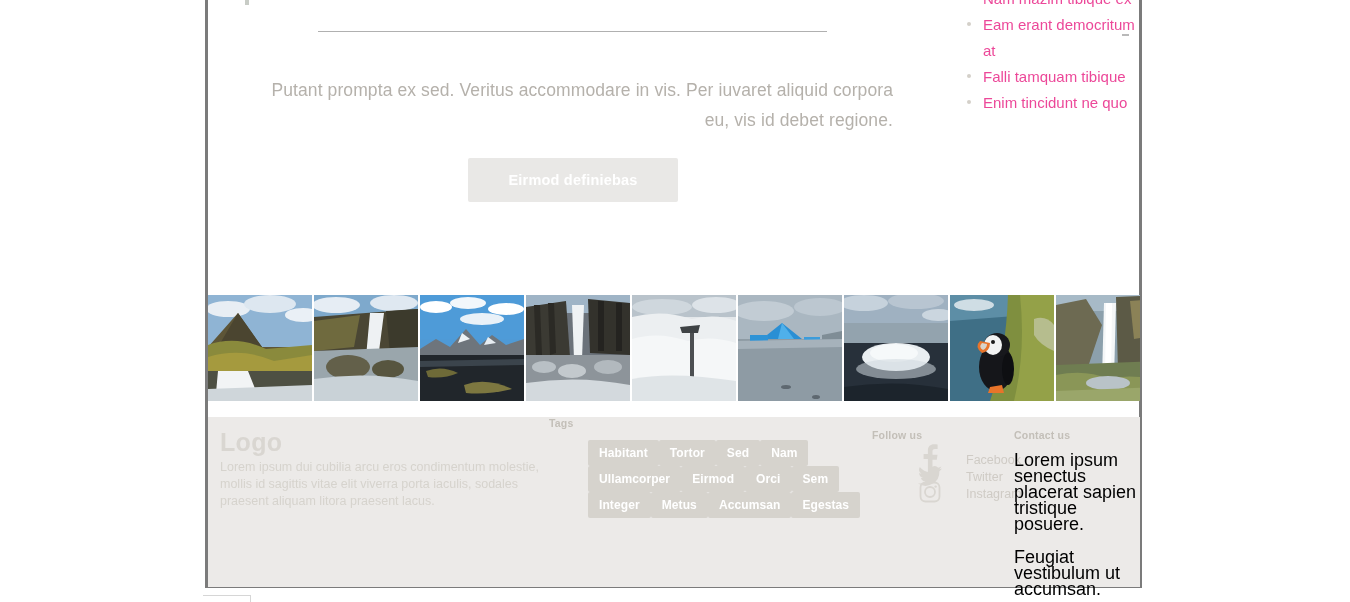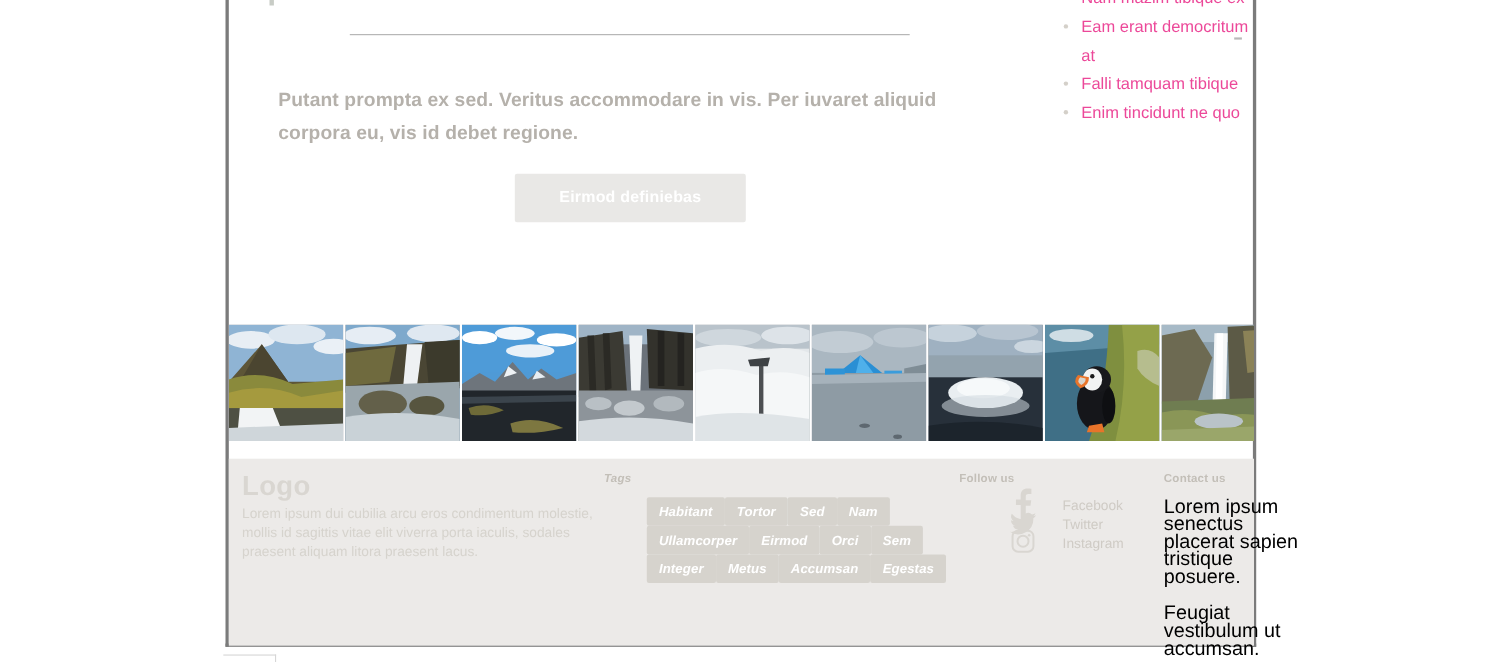--- a/index.html
+++ b/index.html
@@ -35,23 +35,23 @@
   
   .intro{
     position:absolute;left:208px;top:0px;width:728px;height:290px;
   }
   .intro-rule{
     position:absolute;left:110px;top:31px;width:509px;height:0;
     border-top:1px solid #b0b0b0;
   }
   .intro-text{
     position:absolute;left:45px;top:57px;width:640px;
-    text-align:left;
+    text-align:right;
     font-size:17.5px;line-height:30px;color:#b5b1ab;
-    font-weight:700;letter-spacing:.1px;
+    font-weight:400;letter-spacing:.1px;
   }
   .cta-wrap{
     position:absolute;left:45px;top:158px;width:640px;text-align:center;
   }
   .cta-btn{
     display:inline-block;background:#e9e8e6;color:#ffffff;
     border:0;border-radius:2px;
     padding:14px 40px;font-size:14.5px;font-weight:bold;
     font-family:"Liberation Sans",sans-serif;
     letter-spacing:.2px;cursor:pointer;
@@ -102,21 +102,21 @@
   }
   .f-copy{
     font-size:12.5px;line-height:17px;color:#c9c5bf;margin:17px 0 0 0;
   }
 
   .f-heading{
     font-size:10.5px;font-weight:bold;color:#c3bfb8;
     letter-spacing:.2px;margin:0 0 11px 0;
   }
 
-  .f-tags{left:341px;top:12px;width:330px;font-style:italic;}
+  .f-tags{left:341px;top:0;width:330px;}
   .tag-list{display:flex;flex-wrap:wrap;gap:0;width:300px;margin-left:39px;}
   .tag{
     display:inline-block;background:#d6d3cd;color:#ffffff;
     font-size:12px;font-weight:bold;padding:6px 11px;border-radius:2px;
     line-height:14px;cursor:pointer;letter-spacing:.1px;
   }
 
   .f-follow{left:664px;top:12px;width:145px;}
   .social-stack{position:relative;height:56px;margin-left:45px;}
   .social-row{
@@ -124,21 +124,21 @@
   }
   .social-row .s-ico{
     position:absolute;left:0;top:-9px;width:26px;height:30px;
     color:#d9d6d1;
   }
   .social-row .s-ico svg{display:block;}
   .social-row .s-label{
     margin-left:49px;font-size:12.5px;color:#cfcbc5;line-height:17px;cursor:pointer;
   }
 
-  .f-contact{left:806px;top:12px;width:125px;margin-left:44px;}
+  .f-contact{left:806px;top:12px;width:125px;}
   .f-contact p{
     font-size:18px;line-height:16px;color:#000000;margin:0;
   }
   .f-contact p.second{margin-top:17px;}
 </style>
 </head>
 <body>
 
 <div class="viewport">
 

